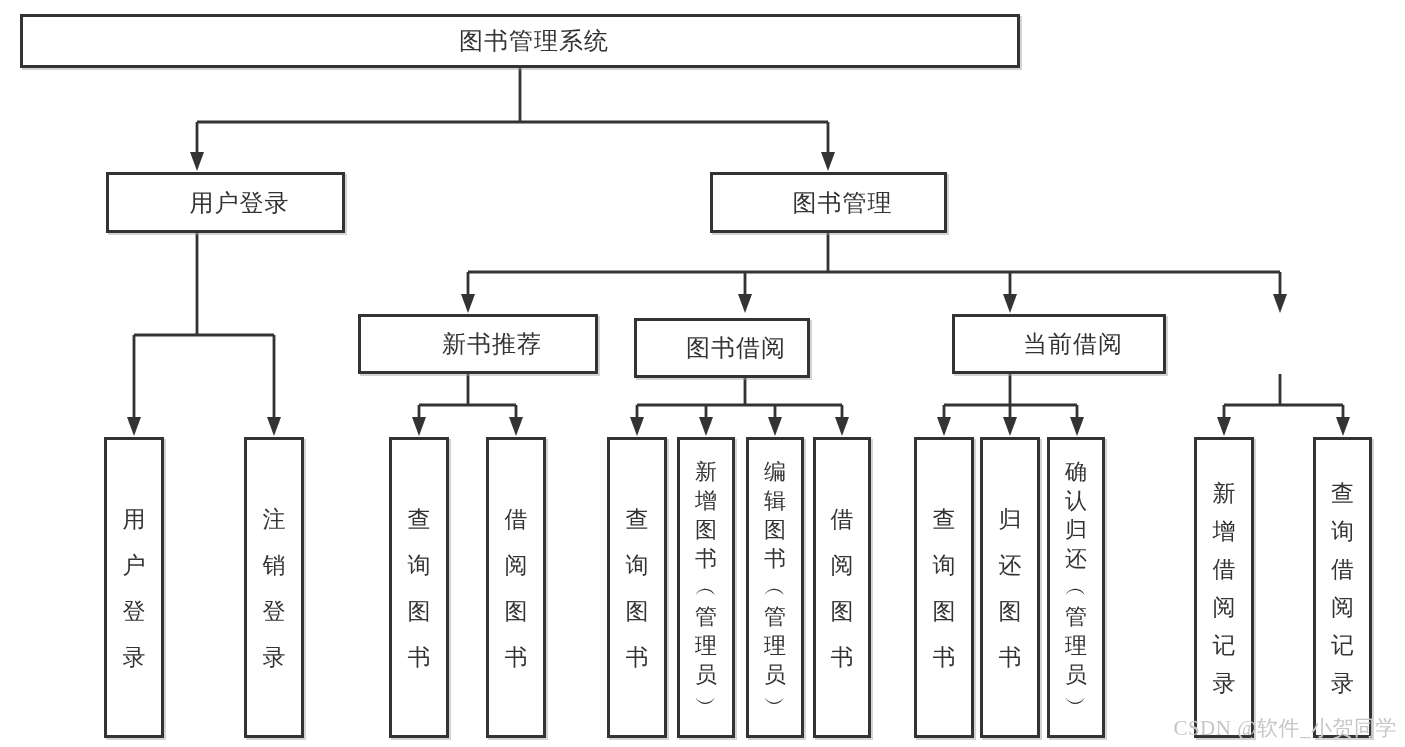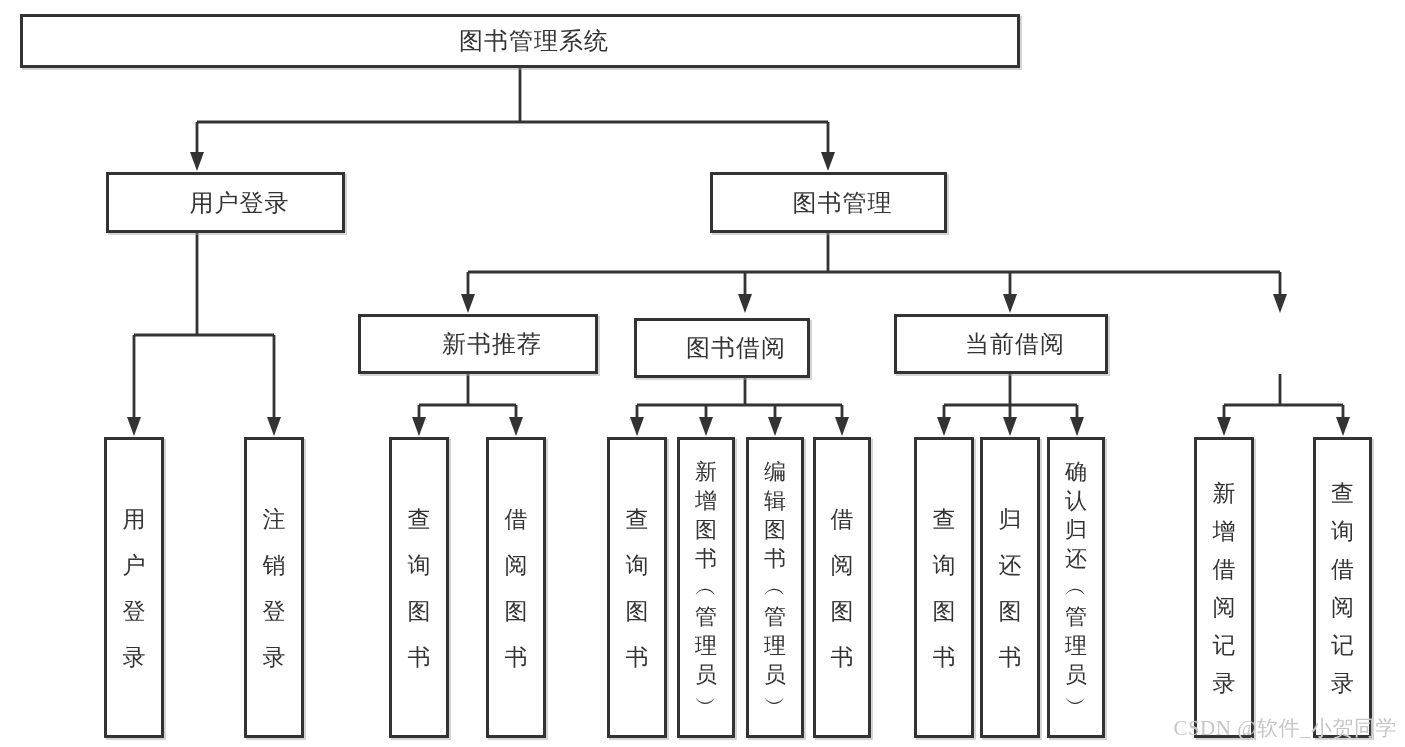--- a/index.html
+++ b/index.html
@@ -112,21 +112,21 @@
   <div class="node h-node" style="left:710px; top:172px; width:237px; height:61px;">
     <span>图书管理</span>
   </div>
 
   <div class="node h-node" style="left:358px; top:314px; width:240px; height:60px;">
     <span>新书推荐</span>
   </div>
   <div class="node h-node" style="left:634px; top:318px; width:176px; height:60px;">
     <span>图书借阅</span>
   </div>
-  <div class="node h-node" style="left:894px; top:314px; width:214px; height:60px;">
+  <div class="node h-node" style="left:952px; top:314px; width:214px; height:60px;">
     <span>当前借阅</span>
   </div>
 
   <div class="node leaf" style="left:104px; top:437px; width:60px; height:301px;">
     <div class="vtext ls-wide">
         <div class="ch">用</div>
         <div class="ch">户</div>
         <div class="ch">登</div>
         <div class="ch">录</div>
       </div>

